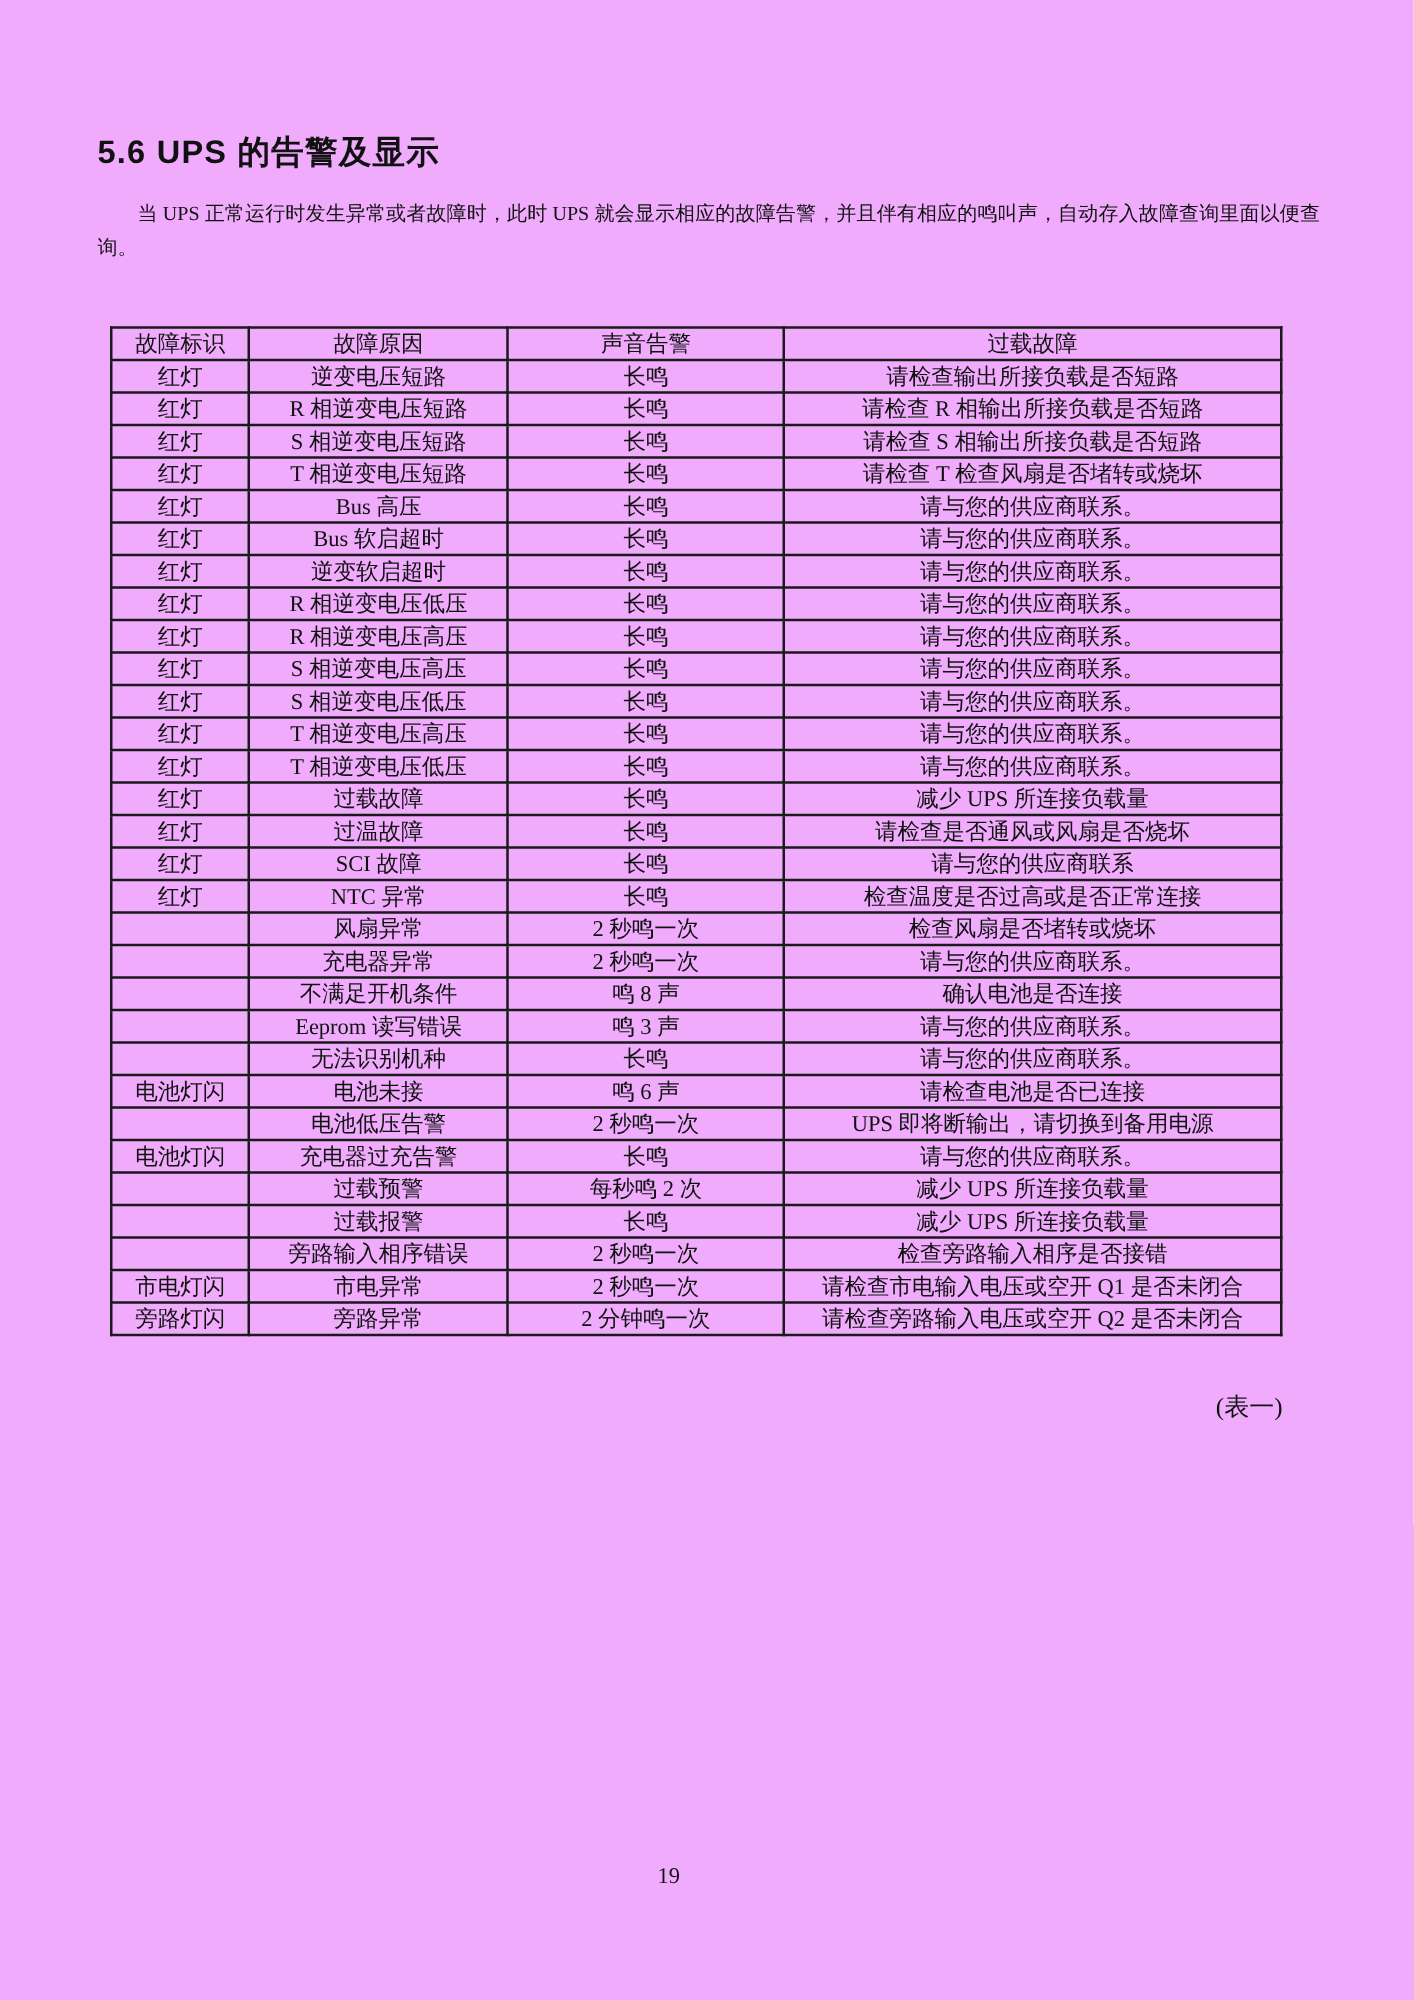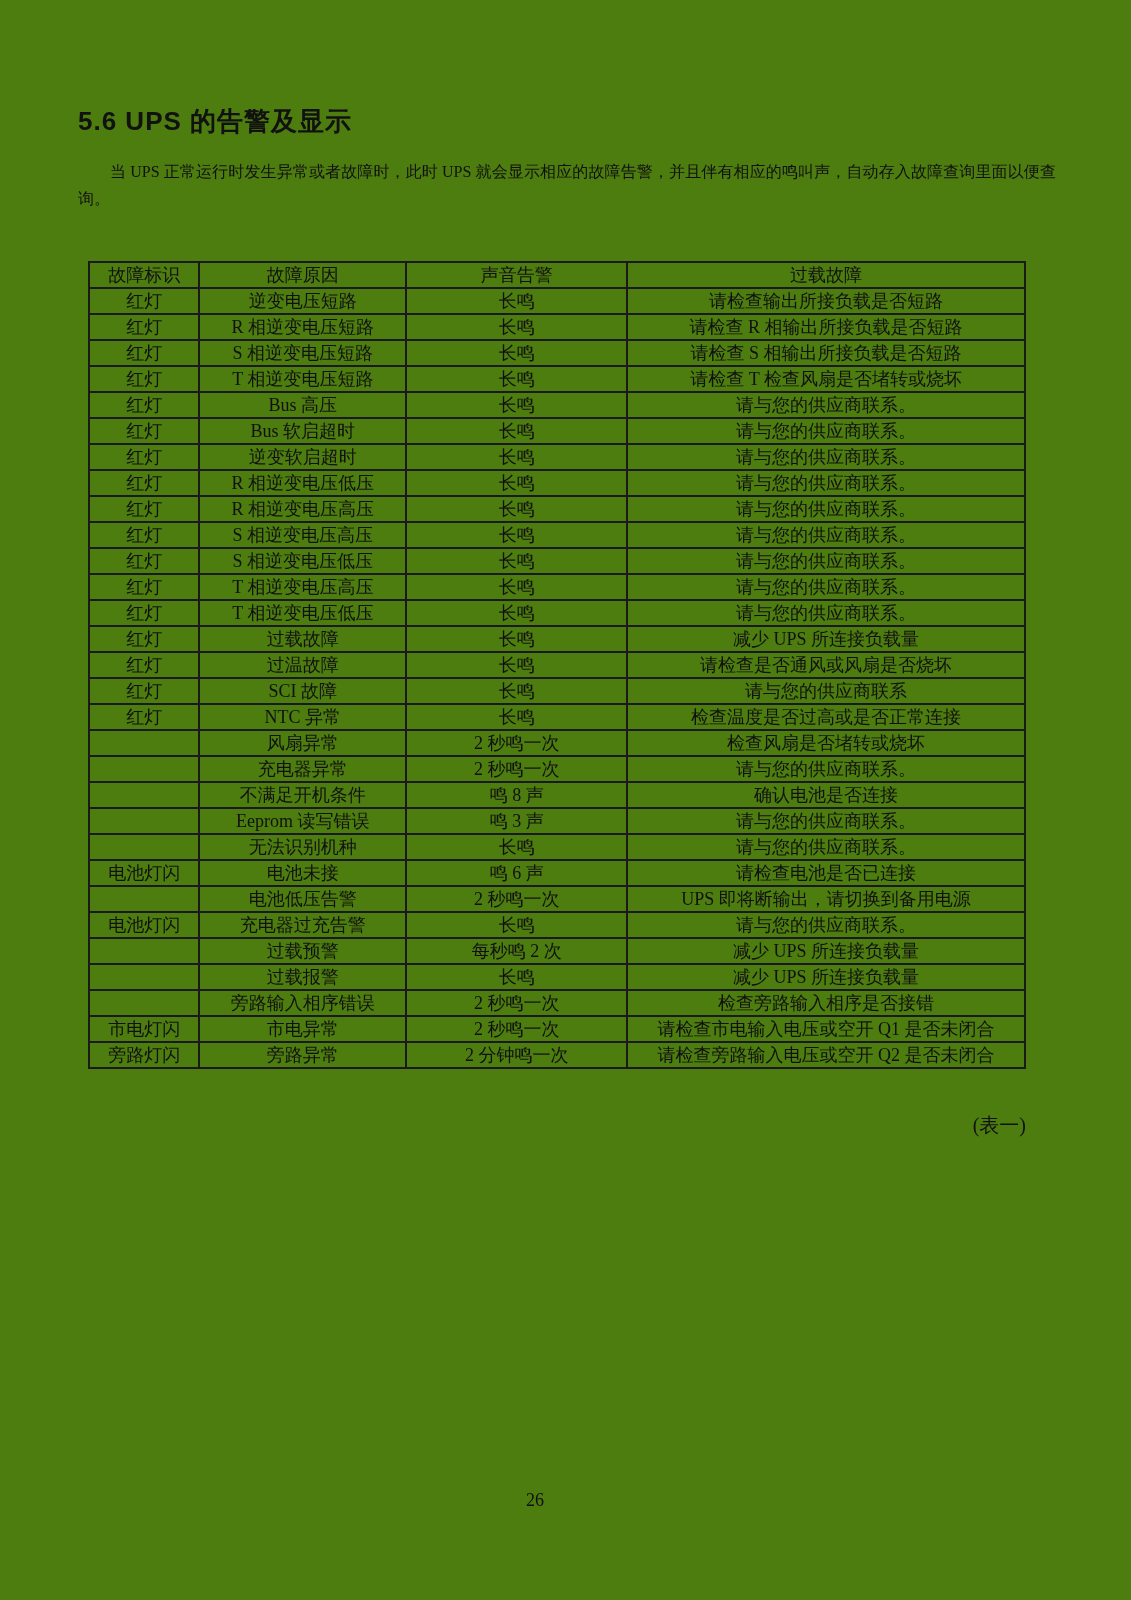--- a/index.html
+++ b/index.html
@@ -6,21 +6,21 @@
   html, body {
     width: 1131px;
     background: #ffffff;
     font-family: "Liberation Serif", "DejaVu Serif", serif;
     color: #111111;
   }
   .page {
     position: relative;
     width: 1131px;
     height: 1600px;
-    background: #4d7c0f;
+    background: #f0abfc;
     overflow: hidden;
   }
   .heading {
     position: absolute;
     left: 78px;
     top: 104px;
     font-size: 26px;
     font-weight: bold;
     letter-spacing: 1px;
     font-family: "Liberation Sans", "DejaVu Sans", sans-serif;
@@ -276,15 +276,15 @@
           <td>旁路灯闪</td>
           <td>旁路异常</td>
           <td>2 分钟鸣一次</td>
           <td>请检查旁路输入电压或空开 Q2 是否未闭合</td>
         </tr>
       </tbody>
   </table>
 
   <div class="caption">(表一)</div>
 
-  <div class="page-number">26</div>
+  <div class="page-number">19</div>
 
 </div>
 
 </body></html>

